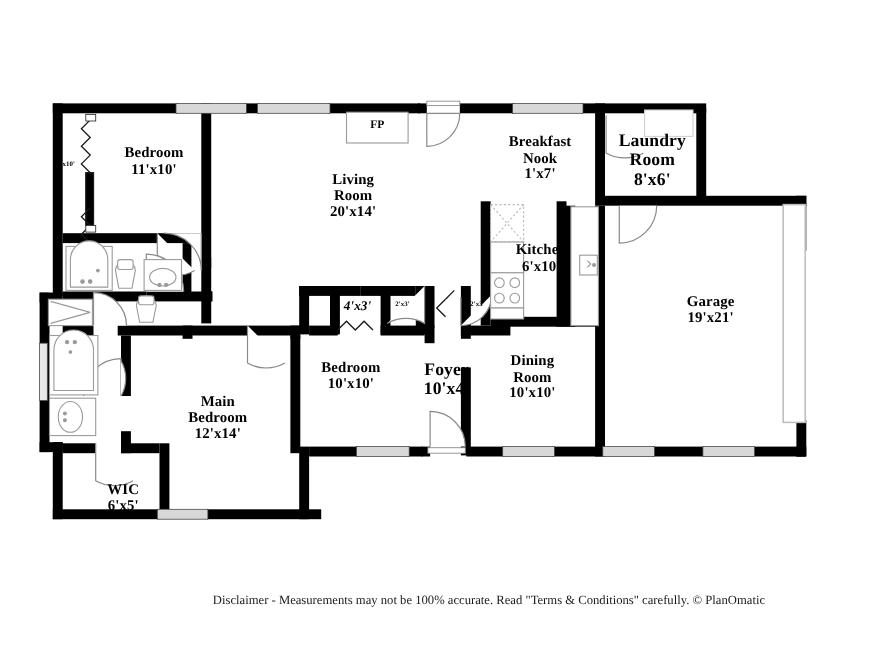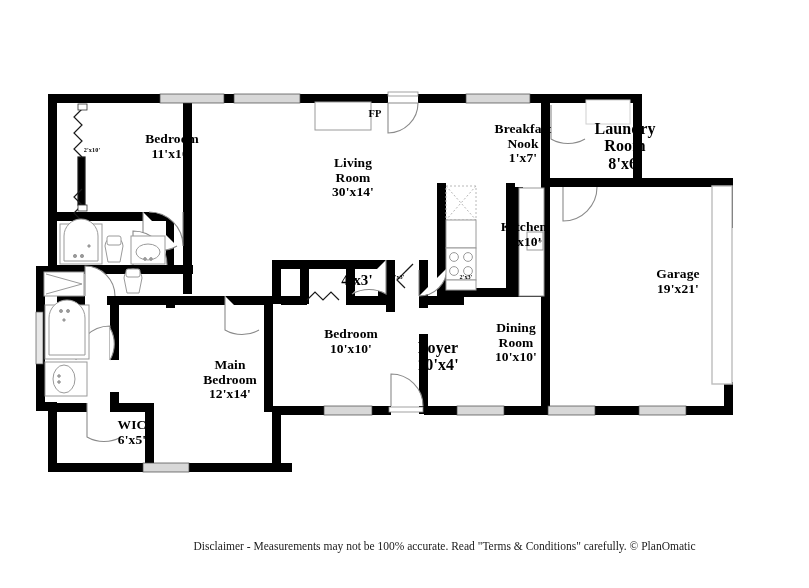--- a/index.html
+++ b/index.html
@@ -1,21 +1,21 @@
 <!DOCTYPE html>
 <html><head>
 <meta charset="utf-8">
 <style>
   html,body{margin:0;padding:0;background:#ffffff;}
   body{width:809px;height:588px;font-family:"Liberation Serif",serif;position:relative;overflow:hidden;}
   #plan{position:absolute;left:0;top:0;width:809px;height:588px;}
-  .label{position:absolute;text-align:center;font-family:"Liberation Serif",serif;font-weight:bold;color:#000;line-height:1.08;white-space:pre;letter-spacing:.1px;margin-left:32px;}
+  .label{position:absolute;text-align:center;font-family:"Liberation Serif",serif;font-weight:bold;color:#000;line-height:1.08;white-space:pre;letter-spacing:.1px;}
   .rm{font-size:13.5px;}
   .rm-sm{font-size:16px;}
-  .cl{font-size:15px;}
+  .cl{font-size:12px;font-style:italic;}
   .cl-xs{font-size:6.2px;}
   .fp{font-size:10.5px;}
   #disclaimer{position:absolute;left:0;top:540px;width:809px;text-align:center;font-family:"Liberation Serif",serif;font-size:11.5px;color:#1a1a1a;padding-left:40px;}
 </style>
 </head>
 <body>
 
 <svg id="plan" viewBox="0 0 809 588" xmlns="http://www.w3.org/2000/svg">
 
   <rect x="0" y="0" width="809" height="588" fill="#ffffff"></rect>
@@ -230,42 +230,42 @@
   <g>
     <rect x="315" y="102" width="56" height="28" fill="#ffffff" stroke="#9a9a9a" stroke-width="1"></rect>
   </g>
 
 </svg>
 
 <div class="label rm" style="left:95px;  top:132px; width:90px;">Bedroom
 11'x10'</div>
 <div class="label rm" style="left:278px; top:156px; width:86px;">Living
 Room
-30'x14'</div>
+20'x14'</div>
 <div class="label rm" style="left:444px; top:122px; width:94px;">Breakfast
 Nook
 1'x7'</div>
 <div class="label rm-sm" style="left:553px; top:120px; width:80px;">Laundry
 Room
 8'x6'</div>
 <div class="label rm" style="left:452px; top:220px; width:80px;">Kitchen
 6'x10'</div>
 <div class="label rm" style="left:601px; top:267px; width:90px;">Garage
 19'x21'</div>
 <div class="label rm" style="left:148px; top:358px; width:100px;">Main
 Bedroom
 12'x14'</div>
 <div class="label rm" style="left:275px; top:327px; width:88px;">Bedroom
 10'x10'</div>
-<div class="label rm-sm" style="left:378px; top:339px; width:56px;">Foyer
+<div class="label rm-sm" style="left:378px; top:328px; width:56px;">Foyer
 10'x4'</div>
 <div class="label rm" style="left:443px; top:321px; width:82px;text-align:center;">Dining
 Room
 10'x10'</div>
-<div class="label rm" style="left:58px;  top:418px; width:84px;">WIC
+<div class="label rm" style="left:58px;  top:438px; width:84px;padding-left:12px;">WIC
 6'x5'</div>
 
 <div class="label cl-xs" style="left:44px;  top:147px; width:32px;">2'x10'</div>
 <div class="label cl" style="left:305px; top:272px; width:40px;">4'x3'</div>
 <div class="label cl-xs" style="left:352px; top:274px; width:28px;">2'x3'</div>
 <div class="label cl-xs" style="left:421px; top:274px; width:26px;">2'x3'</div>
 
 <div class="label fp" style="left:315px; top:108px; width:56px;">FP</div>
 
 <div id="disclaimer">Disclaimer - Measurements may not be 100% accurate. Read "Terms &amp; Conditions" carefully. © PlanOmatic</div>

